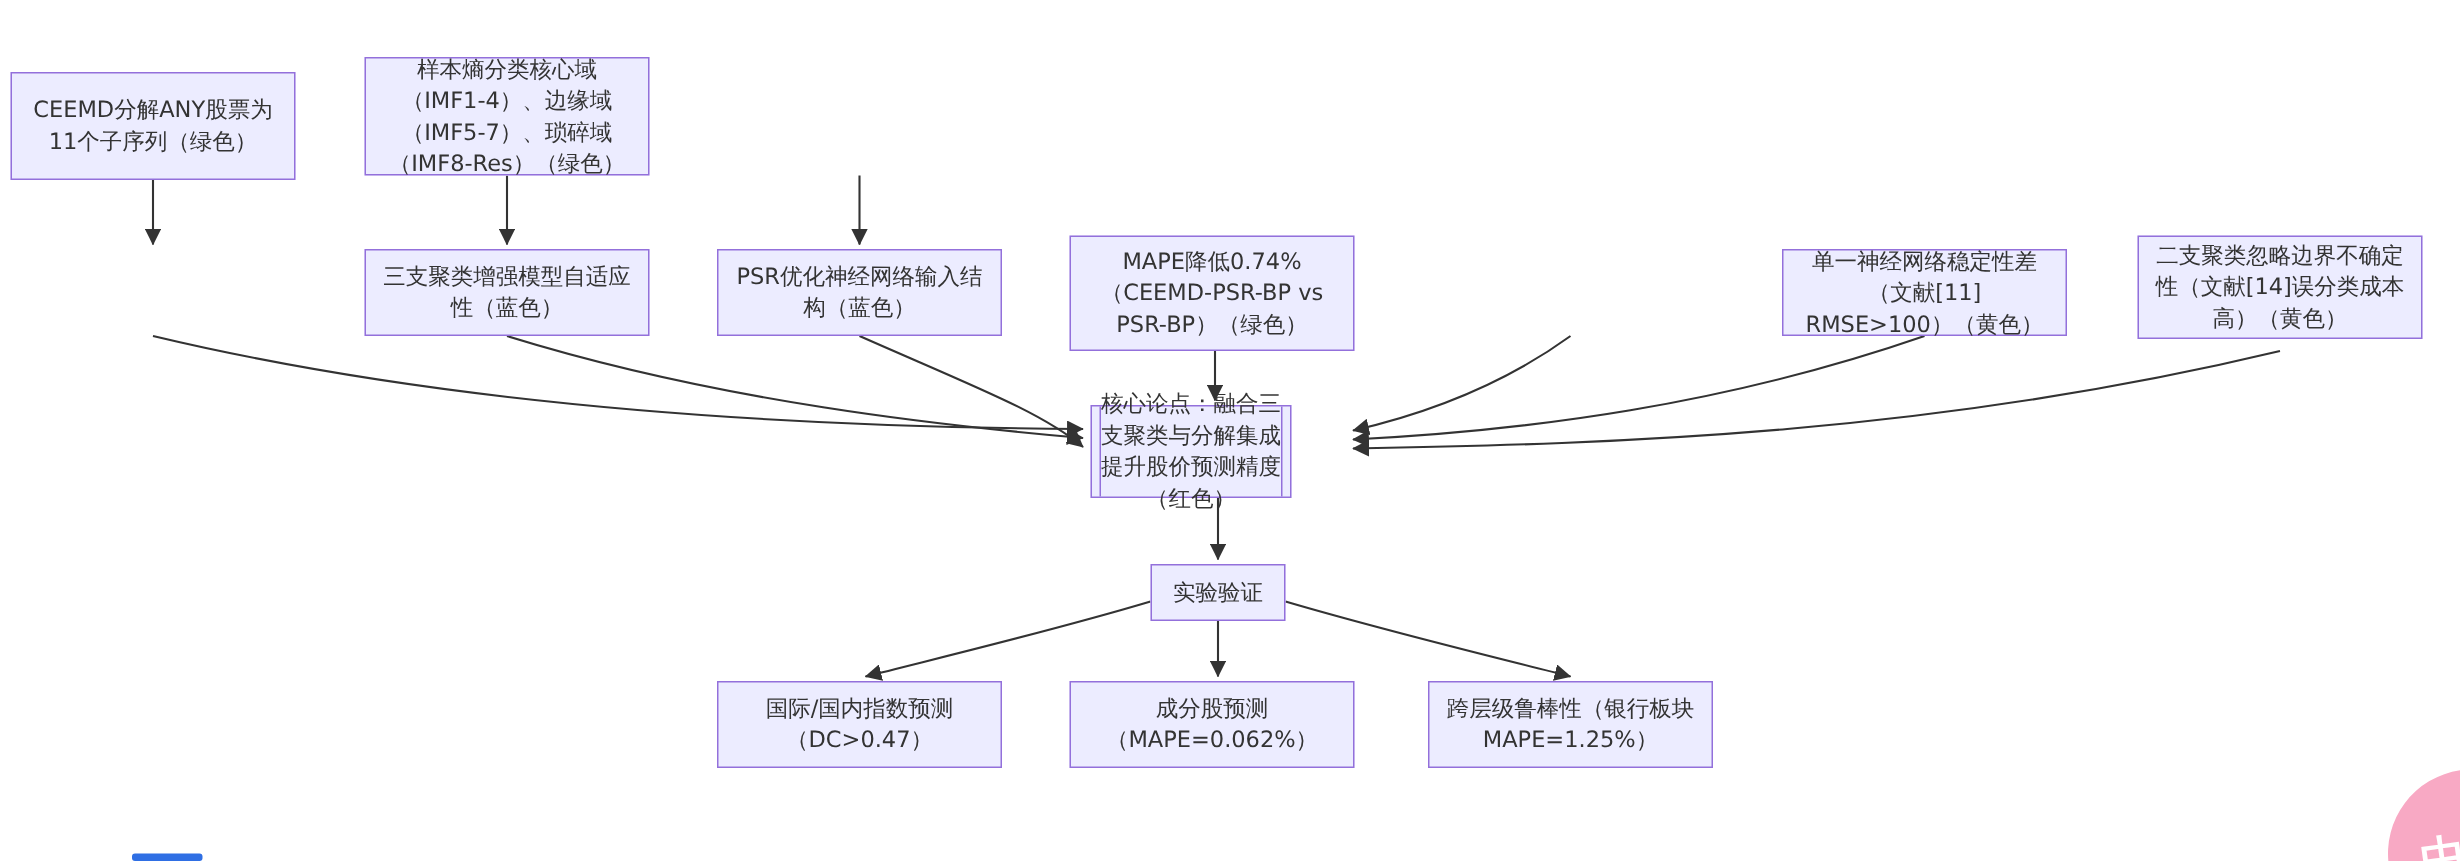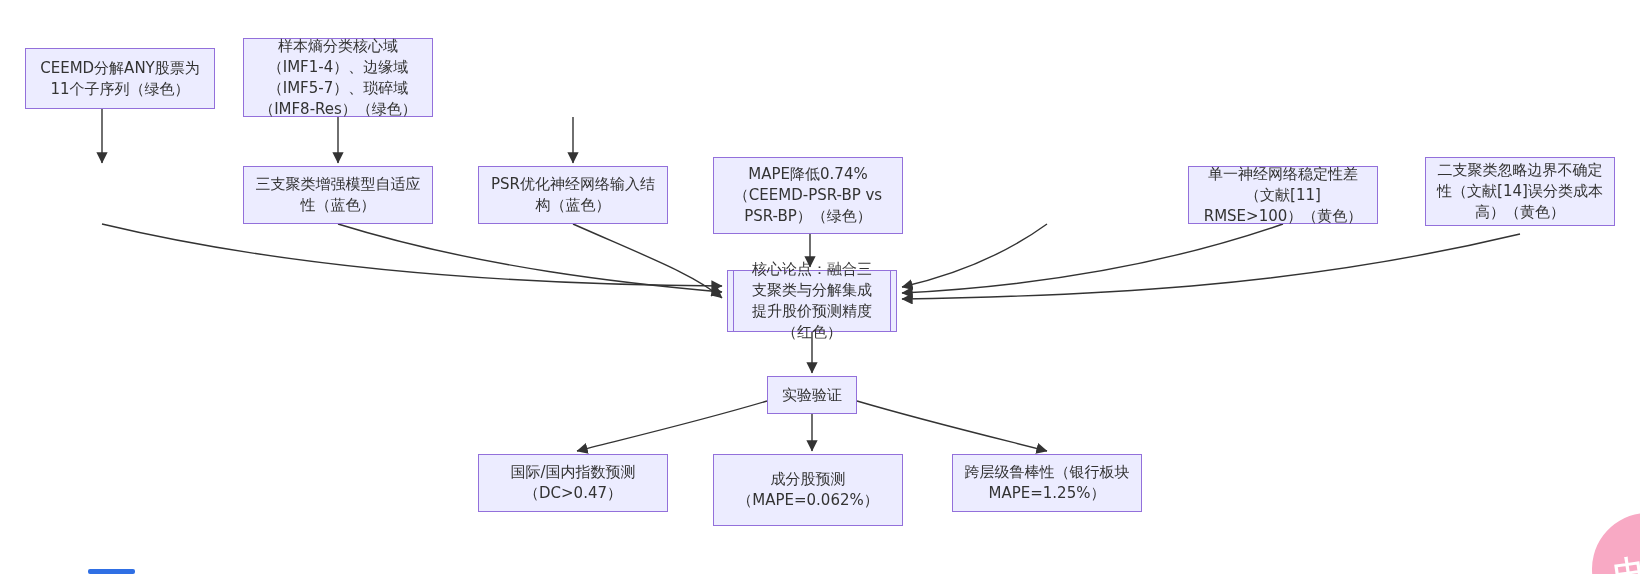--- a/index.html
+++ b/index.html
@@ -65,21 +65,21 @@
     <path class="edge" d="M810,234 L810,267" marker-end="url(#arrow)"></path>
     <path class="edge" d="M1047,224 C1000,258 950,276 902,287" marker-end="url(#arrow)"></path>
     <path class="edge" d="M1283,224 C1150,270 1020,287 902,293" marker-end="url(#arrow)"></path>
     <path class="edge" d="M1520,234 C1290,289 1080,296 902,299" marker-end="url(#arrow)"></path>
     <path class="edge" d="M812,332 L812,373" marker-end="url(#arrow)"></path>
     <path class="edge" d="M767,401 C700,421 628,438 577,451" marker-end="url(#arrow)"></path>
     <path class="edge" d="M812,414 L812,451" marker-end="url(#arrow)"></path>
     <path class="edge" d="M857,401 C925,421 996,438 1047,451" marker-end="url(#arrow)"></path>
   </svg>
 
-  <div class="node" style="left:25px;top:48px;width:190px;height:61px">
+  <div class="node" style="left:7px;top:48px;width:190px;height:72px">
     <span>CEEMD分解ANY股票为11个子序列（绿色）</span>
   </div>
   <div class="node" style="left:243px;top:38px;width:190px;height:79px">
     <span>样本熵分类核心域（IMF1-4）、边缘域（IMF5-7）、琐碎域（IMF8-Res）（绿色）</span>
   </div>
 
   <div class="node" style="left:243px;top:166px;width:190px;height:58px">
     <span>三支聚类增强模型自适应性（蓝色）</span>
   </div>
   <div class="node" style="left:478px;top:166px;width:190px;height:58px">
@@ -88,32 +88,32 @@
   <div class="node" style="left:713px;top:157px;width:190px;height:77px">
     <span>MAPE降低0.74%（CEEMD-PSR-BP vs PSR-BP）（绿色）</span>
   </div>
   <div class="node" style="left:1188px;top:166px;width:190px;height:58px">
     <span>单一神经网络稳定性差（文献[11] RMSE&gt;100）（黄色）</span>
   </div>
   <div class="node" style="left:1425px;top:157px;width:190px;height:69px">
     <span>二支聚类忽略边界不确定性（文献[14]误分类成本高）（黄色）</span>
   </div>
 
-  <div class="node subroutine" style="left:727px;top:270px;width:170px;height:62px;padding:4px 23px">
+  <div class="node subroutine" style="left:727px;top:270px;width:134px;height:62px;padding:4px 0">
     <span>核心论点：融合三支聚类与分解集成提升股价预测精度（红色）</span>
   </div>
 
   <div class="node" style="left:767px;top:376px;width:90px;height:38px">
     <span>实验验证</span>
   </div>
 
   <div class="node" style="left:478px;top:454px;width:190px;height:58px">
     <span>国际/国内指数预测（DC&gt;0.47）</span>
   </div>
-  <div class="node" style="left:713px;top:454px;width:190px;height:72px">
+  <div class="node" style="left:713px;top:454px;width:190px;height:58px">
     <span>成分股预测（MAPE=0.062%）</span>
   </div>
   <div class="node" style="left:952px;top:454px;width:190px;height:58px">
     <span>跨层级鲁棒性（银行板块 MAPE=1.25%）</span>
   </div>
 
   <div class="badge">
     <span>中A</span>
   </div>
 

